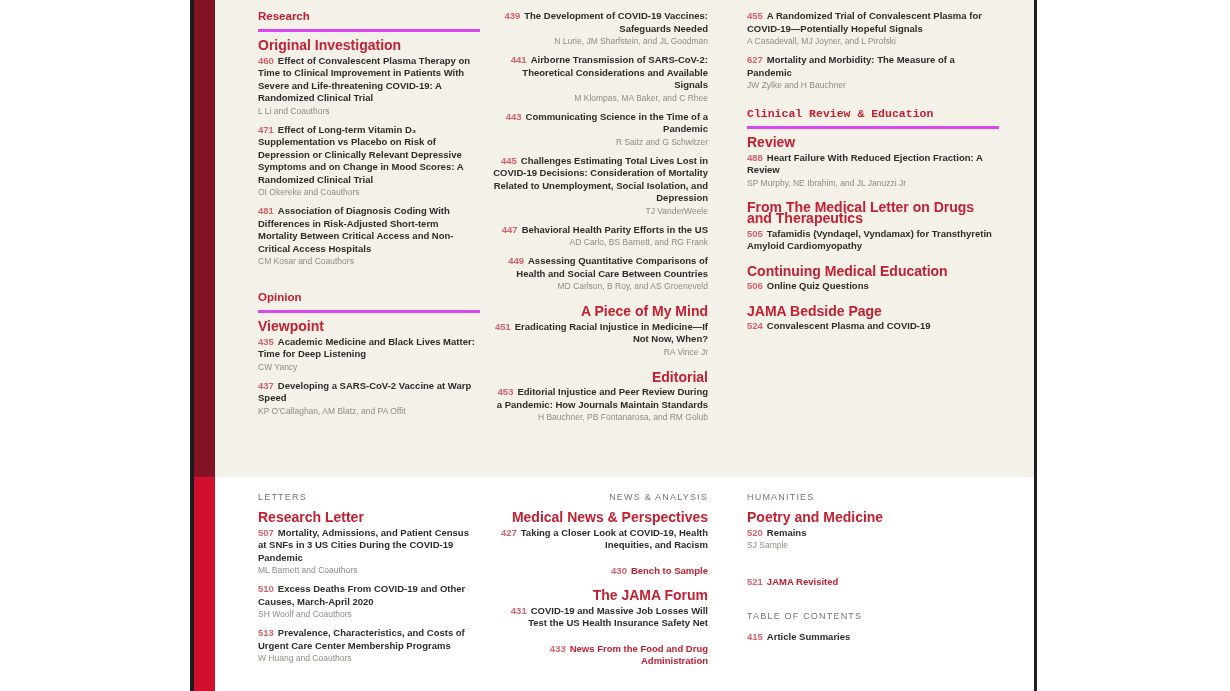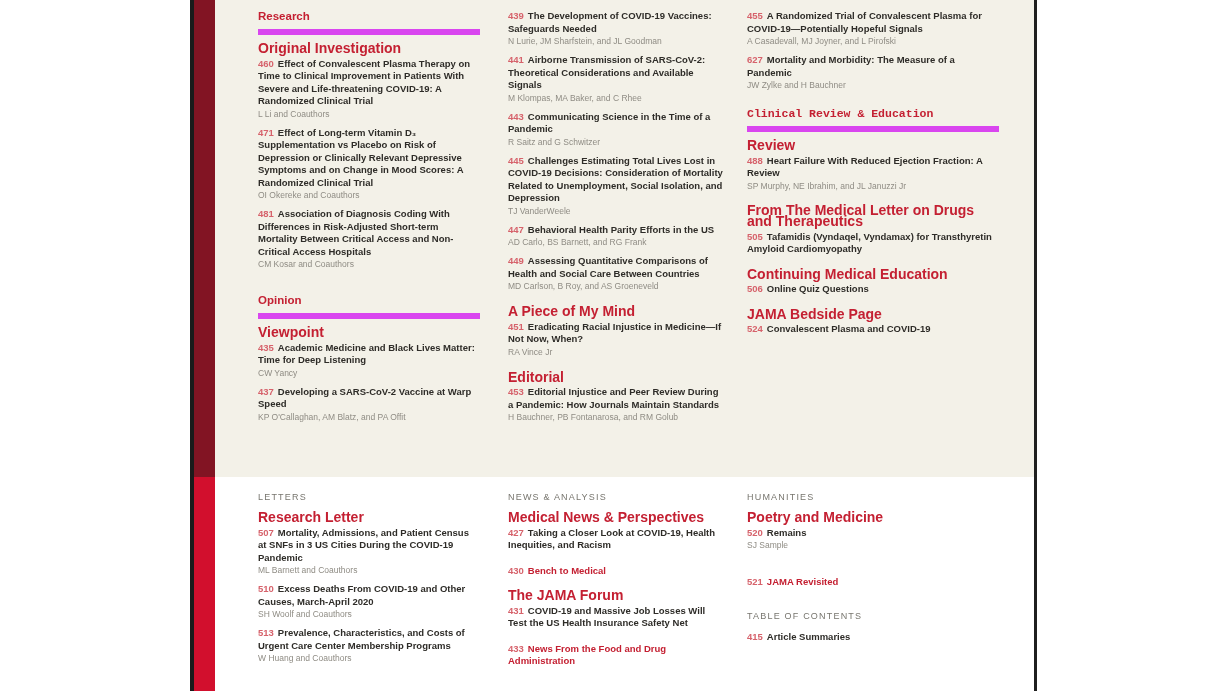--- a/index.html
+++ b/index.html
@@ -11,28 +11,28 @@
   .page{position:absolute;left:190px;top:0;width:847px;height:691px;}
   .edge-left{position:absolute;left:0;top:0;width:4px;height:691px;background:#1b1b1b;}
   .bar-top{position:absolute;left:4px;top:0;width:21px;height:477px;background:#821423;}
   .bar-bottom{position:absolute;left:4px;top:477px;width:21px;height:214px;background:#d20f2d;}
   .edge-right{position:absolute;left:844px;top:0;width:3px;height:691px;background:#1f1f1f;}
   .cream{position:absolute;left:25px;top:0;width:819px;height:477px;background:#f3f1e8;}
   .white-lower{position:absolute;left:25px;top:477px;width:819px;height:214px;background:#ffffff;}
 
   .col{position:absolute;font-size:9.5px;line-height:12.5px;color:#2e2c28;}
   .col1{left:68px;width:222px;}
-  .col2{left:318px;width:218px;}
+  .col2{left:300px;width:218px;text-align:right;}
   .col3{left:557px;width:252px;}
   .top-col{top:10px;}
   .bottom-col{top:492px;}
 
   .sec-heading{
     color:#c42032;font-weight:bold;font-size:11.5px;line-height:13px;
-    padding-bottom:6px;border-bottom:6px solid #d946ef;margin-bottom:8px;
+    padding-bottom:6px;border-bottom:3px solid #d946ef;margin-bottom:8px;
   }
   .gap-top-lg{margin-top:24px;}
   .gap-top-md{margin-top:16px;font-family:Liberation Mono, monospace;}
   .sub{color:#c42032;font-weight:bold;font-size:14px;line-height:11.5px;margin:9px 0 3px;}
   .item{margin:0 0 7px;font-weight:bold;}
   .item .num{color:#d6626b;font-weight:bold;margin-right:4px;}
   .item .title{color:#2e2c28;}
   .item.red-title .title{color:#c42032;}
   .authors{color:#8f8c84;font-weight:normal;font-size:8.5px;line-height:11px;margin-top:1px;}
   .caps-heading{color:#77756e;font-size:9px;line-height:11px;letter-spacing:1.2px;margin:0 0 9px;font-weight:normal;}
@@ -171,21 +171,21 @@
 
   <div class="col col2 bottom-col">
     <div class="caps-heading">NEWS &amp; ANALYSIS</div>
     <div class="sub" style="margin-top:0;">Medical News &amp; Perspectives</div>
 
     <div class="item">
       <span class="num">427</span><span class="title">Taking a Closer Look at COVID-19, Health Inequities, and Racism</span>
     </div>
 
     <div class="item red-title" style="margin-top:13px;">
-      <span class="num">430</span><span class="title">Bench to Medical</span>
+      <span class="num">430</span><span class="title">Bench to Sample</span>
     </div>
 
     <div class="sub" style="margin-top:13px;">The JAMA Forum</div>
     <div class="item">
       <span class="num">431</span><span class="title">COVID-19 and Massive Job Losses Will Test the US Health Insurance Safety Net</span>
     </div>
 
     <div class="item red-title" style="margin-top:13px;">
       <span class="num">433</span><span class="title">News From the Food and Drug Administration</span>
     </div>

